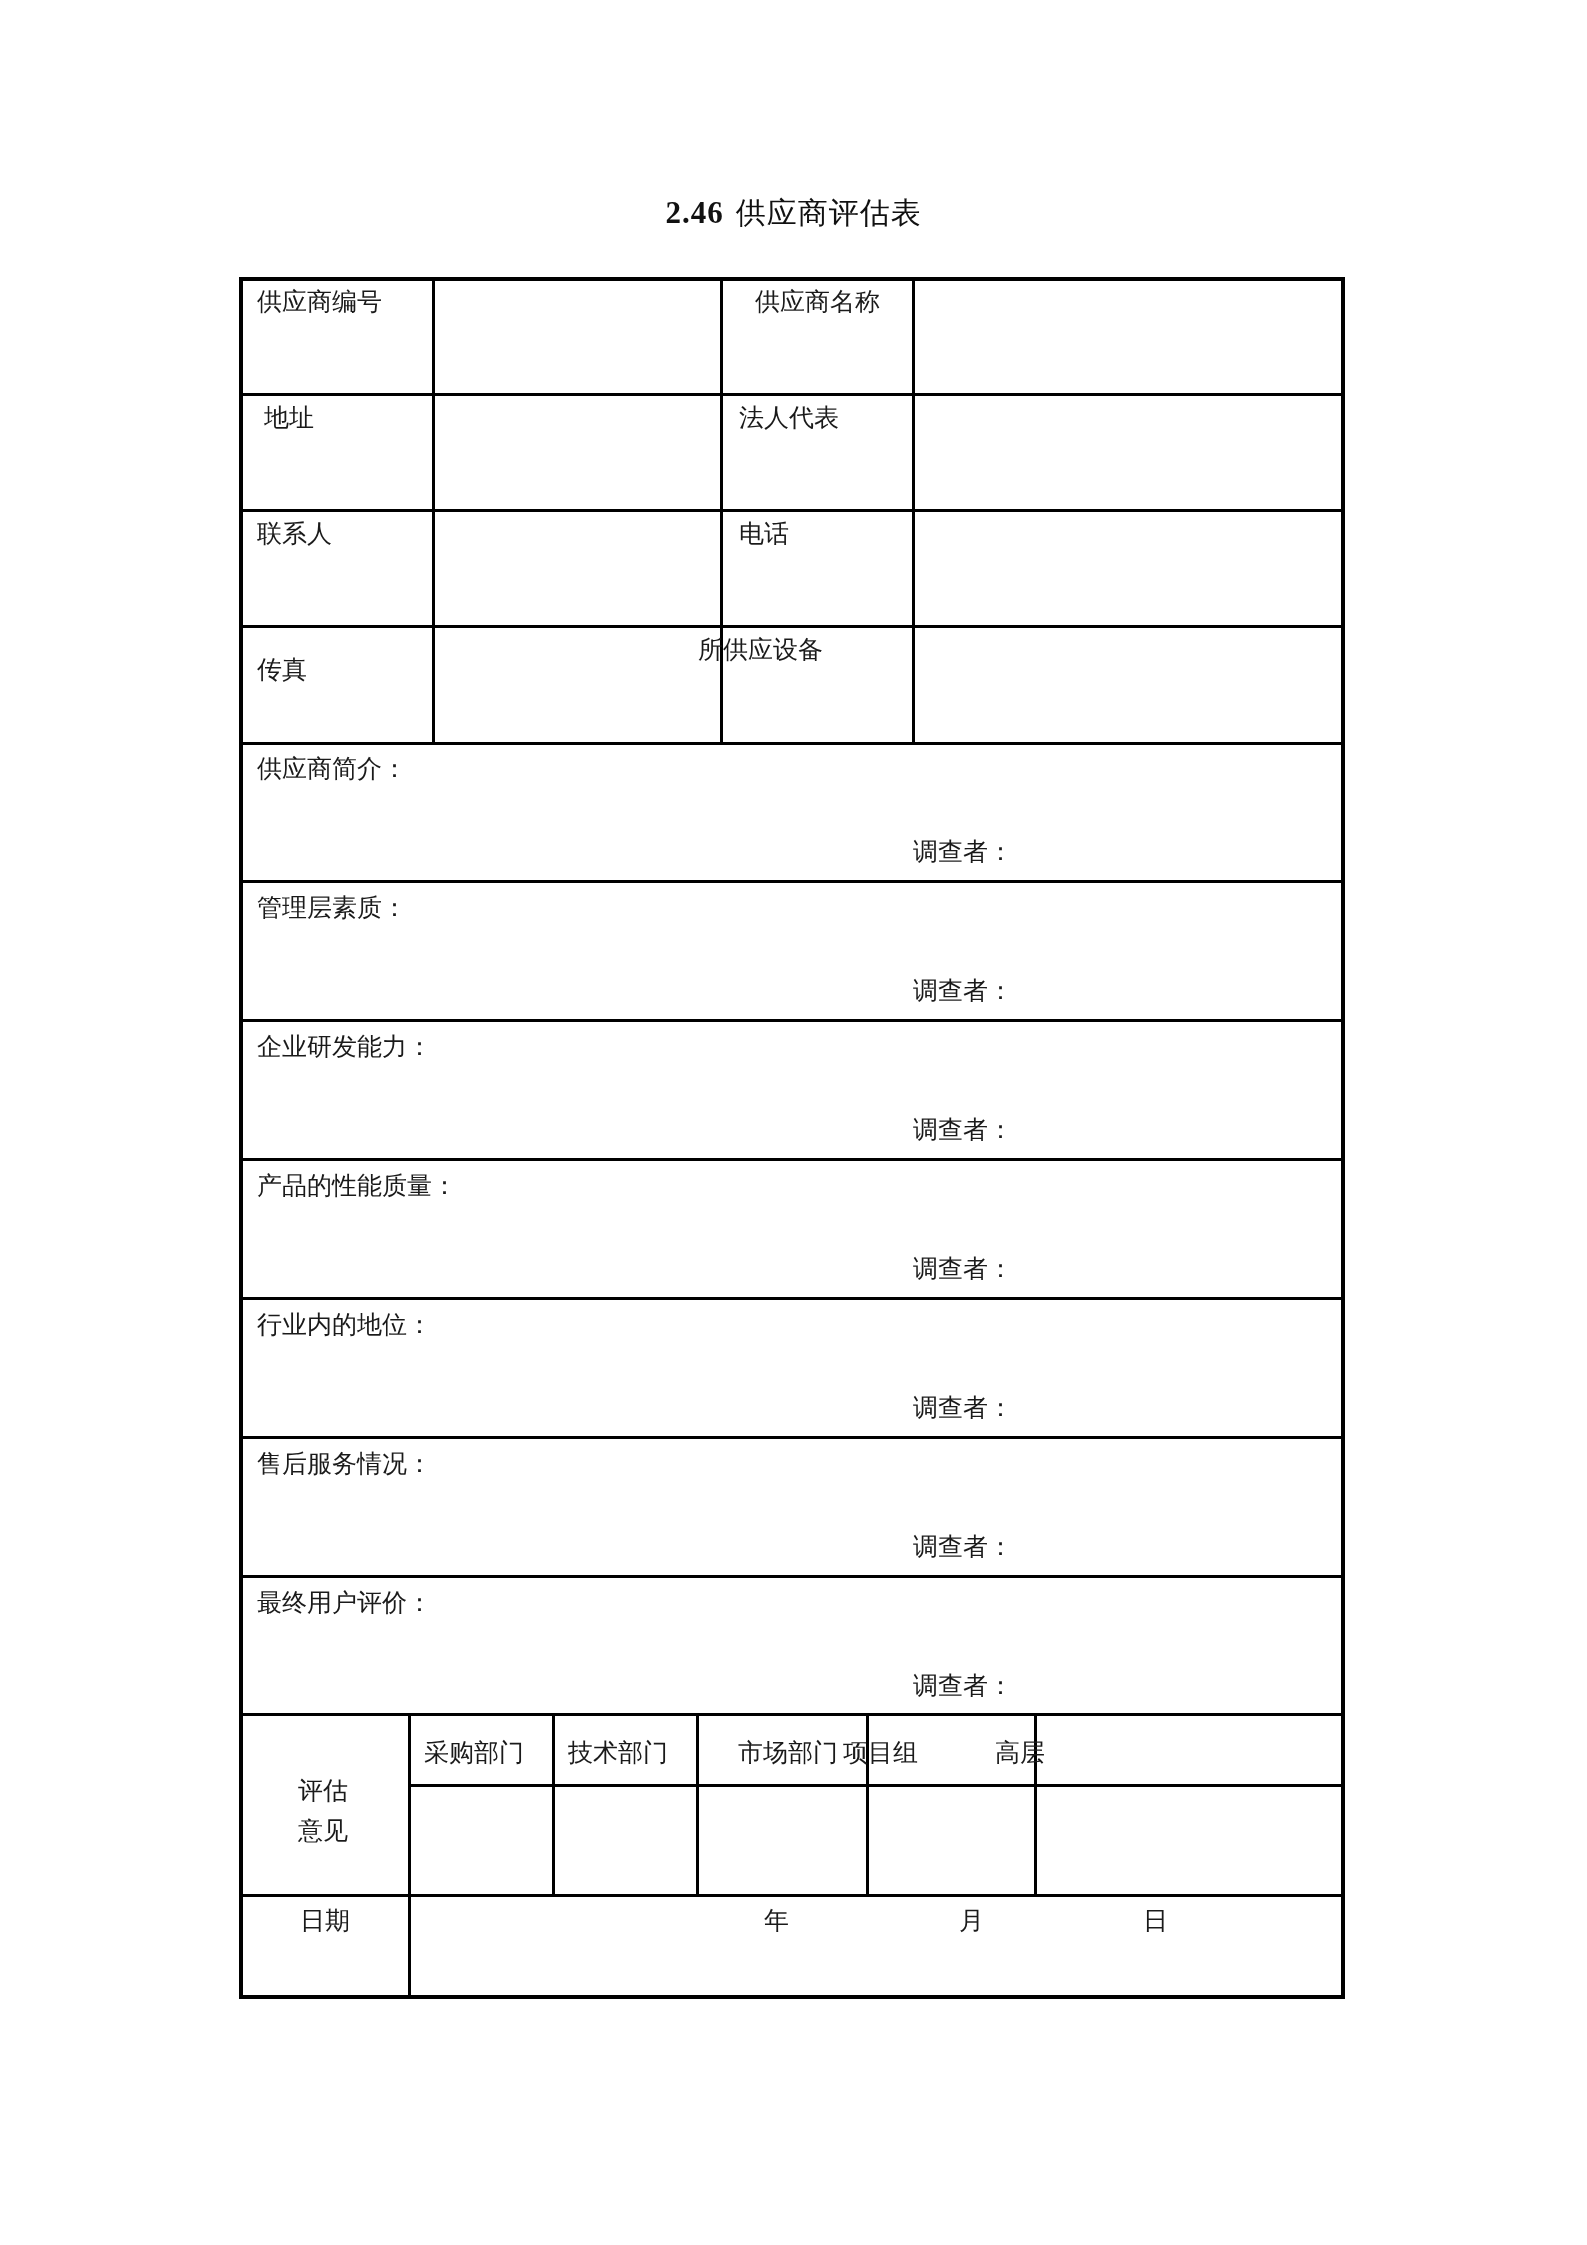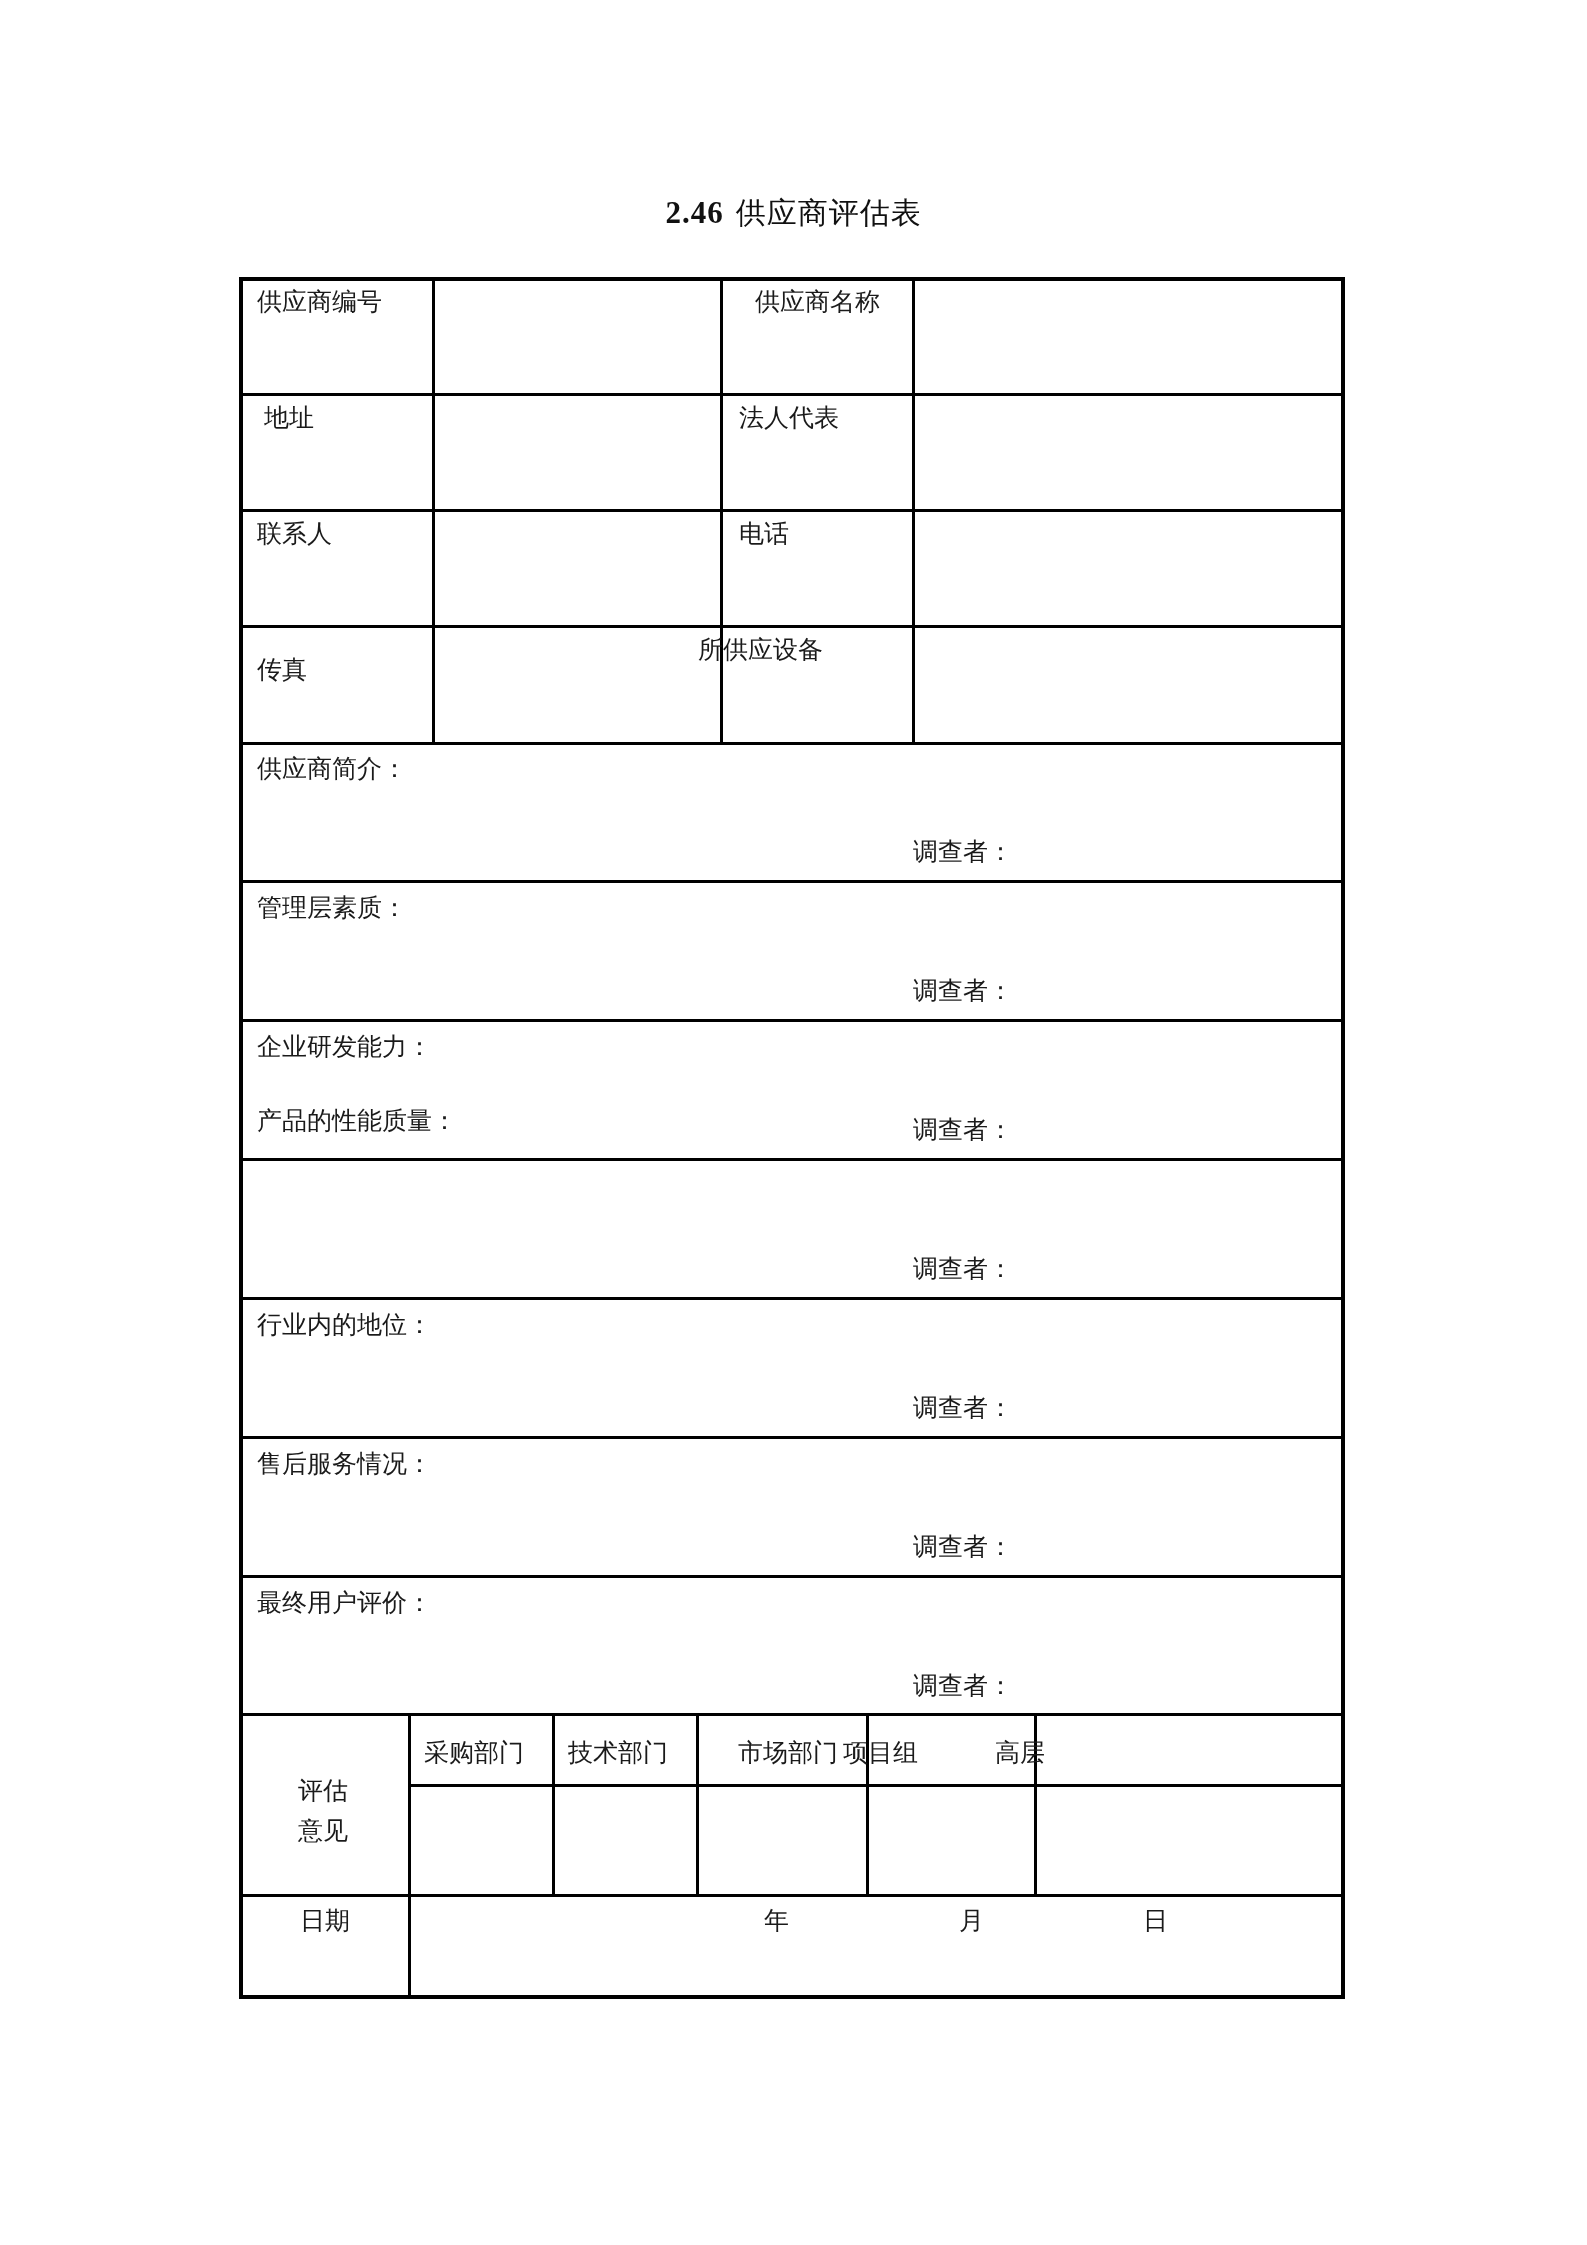--- a/index.html
+++ b/index.html
@@ -63,21 +63,21 @@
 <div style="position:absolute;left:916px;top:513px;width:425px;height:111px;"></div>
 <div style="position:absolute;left:436px;top:629px;width:283px;height:111px;"></div>
 <div style="position:absolute;left:916px;top:629px;width:425px;height:111px;"></div>
 
 <div class="lbl" style="left:257px;top:752px;">供应商简介：</div>
 <div class="lbl" style="left:913px;top:835px;">调查者：</div>
 <div class="lbl" style="left:257px;top:891px;">管理层素质：</div>
 <div class="lbl" style="left:913px;top:974px;">调查者：</div>
 <div class="lbl" style="left:257px;top:1030px;">企业研发能力：</div>
 <div class="lbl" style="left:913px;top:1113px;">调查者：</div>
-<div class="lbl" style="left:257px;top:1104px;">产品的性能质量：</div>
+<div class="lbl" style="left:257px;top:1169px;">产品的性能质量：</div>
 <div class="lbl" style="left:913px;top:1252px;">调查者：</div>
 <div class="lbl" style="left:257px;top:1308px;">行业内的地位：</div>
 <div class="lbl" style="left:913px;top:1391px;">调查者：</div>
 <div class="lbl" style="left:257px;top:1447px;">售后服务情况：</div>
 <div class="lbl" style="left:913px;top:1530px;">调查者：</div>
 <div class="lbl" style="left:257px;top:1586px;">最终用户评价：</div>
 <div class="lbl" style="left:913px;top:1669px;">调查者：</div>
 
 <div class="lbl" style="left:298px;top:1774px;">评估</div>
 <div class="lbl" style="left:298px;top:1814px;">意见</div>

